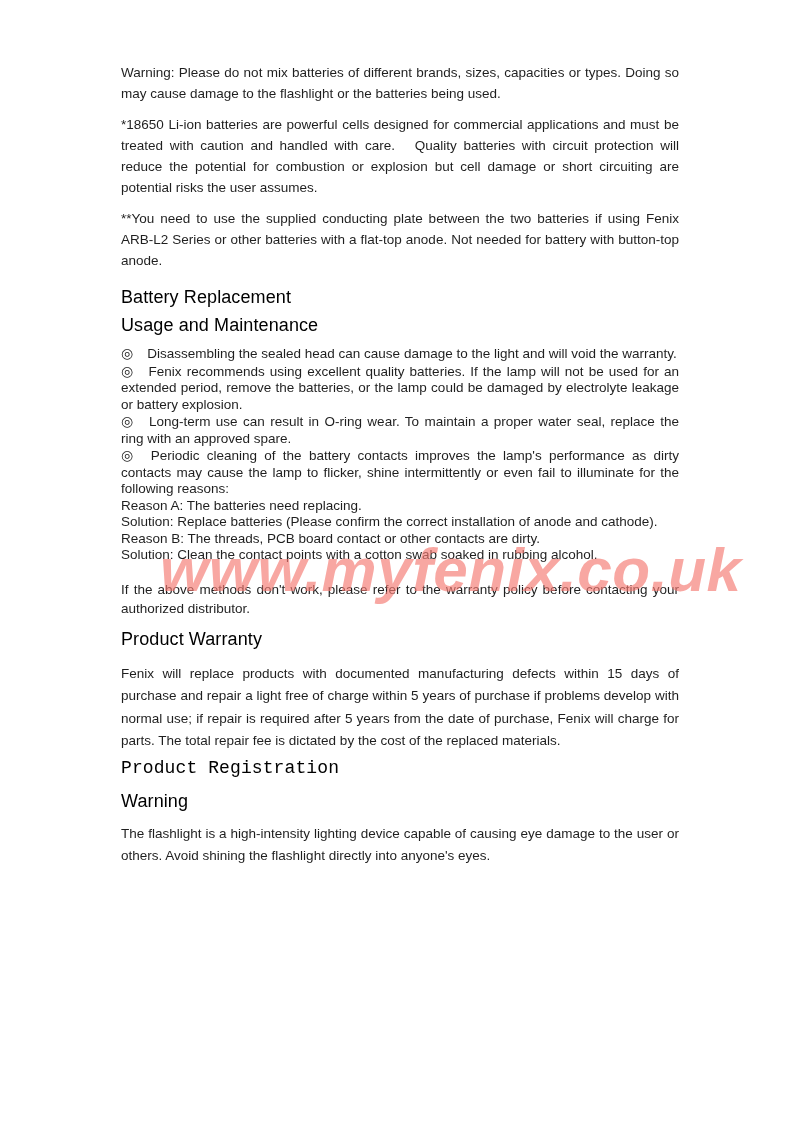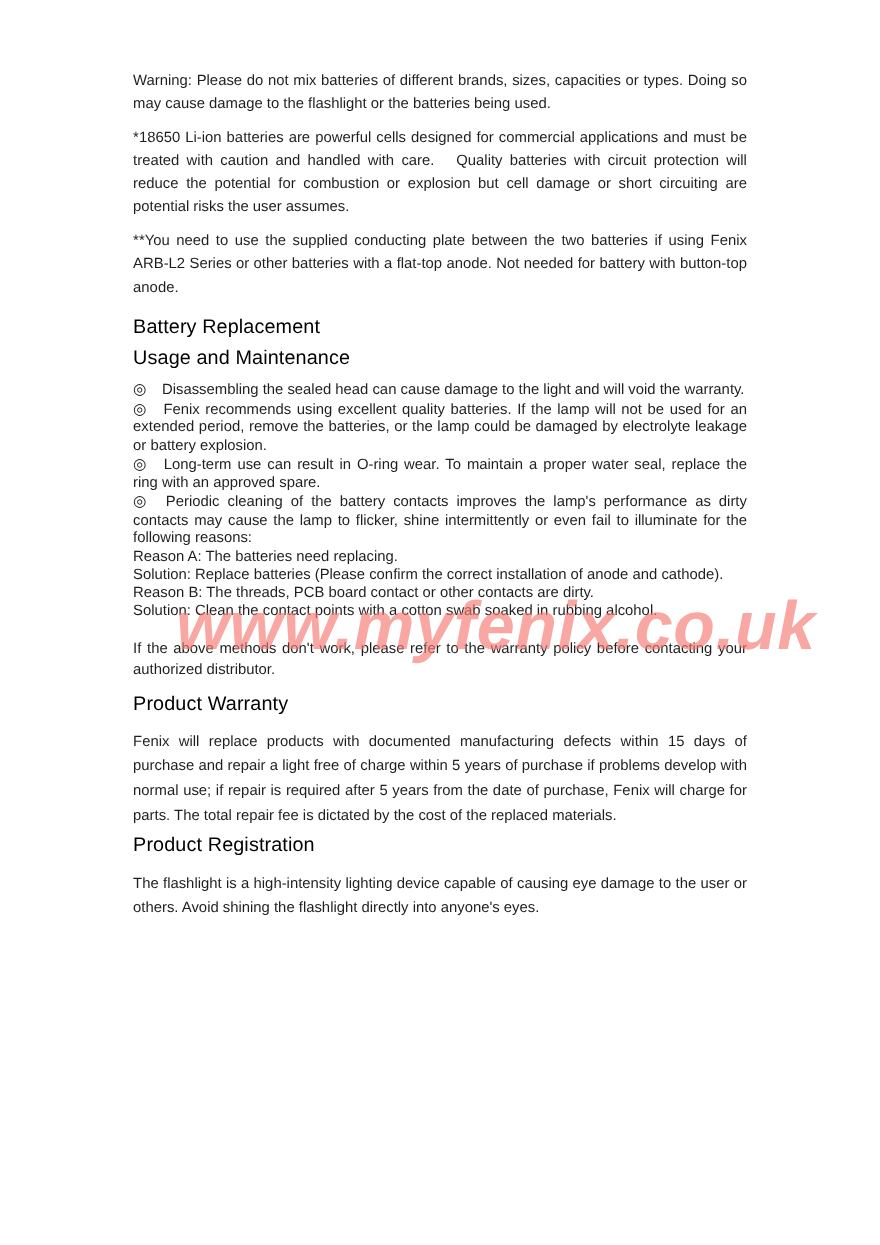--- a/index.html
+++ b/index.html
@@ -24,21 +24,21 @@
   h2 {
     font-size: 18px;
     font-weight: 400;
     color: #000000;
     margin: 0;
     letter-spacing: 0.1px;
   }
   .h-battery { margin-top: 16px; margin-bottom: 5px; }
   .h-usage { margin-top: 7px; margin-bottom: 9px; }
   .h-warranty { margin-top: 11px; margin-bottom: 13px; }
-  .h-registration { margin-top: 5px; margin-bottom: 13px; }
+  .h-registration { margin-top: 5px; margin-bottom: 13px; font-family: Liberation Mono, monospace; }
   .h-warning { margin-top: 9px; margin-bottom: 11px; }
   .unscrew { line-height: 22px; }
   .bullet, .note { line-height: 16.5px; }
   .glyph { margin-right: 14px; font-size: 14px; }
   .after { margin-top: 16px; line-height: 19px; }
   .loose { line-height: 22.5px; }
   .watermark {
     position: absolute;
     left: 160px; top: 534px;
     width: 520px;
@@ -76,18 +76,19 @@
     <p class="note justify">Reason B: The threads, PCB board contact or other contacts are dirty.</p>
     <p class="note justify">Solution: Clean the contact points with a cotton swab soaked in rubbing alcohol.</p>
 
     <p class="after justify">If the above methods don't work, please refer to the warranty policy before contacting your authorized distributor.</p>
 
     <h2 class="h-warranty">Product Warranty</h2>
     <p class="loose justify">Fenix will replace products with documented manufacturing defects within 15 days of purchase and repair a light free of charge within 5 years of purchase if problems develop with normal use; if repair is required after 5 years from the date of purchase, Fenix will charge for parts. The total repair fee is dictated by the cost of the replaced materials.</p>
 
     <h2 class="h-registration">Product Registration</h2>
 
+    <h2 class="h-warning">Warning</h2>
     <p class="loose justify">The flashlight is a high-intensity lighting device capable of causing eye damage to the user or others. Avoid shining the flashlight directly into anyone's eyes.</p>
 
   </div>
 
   <div class="watermark" style="color: rgba(244, 122, 114, 0.66);">www.myfenix.co.uk</div>
 </div>
 
 </body></html>

